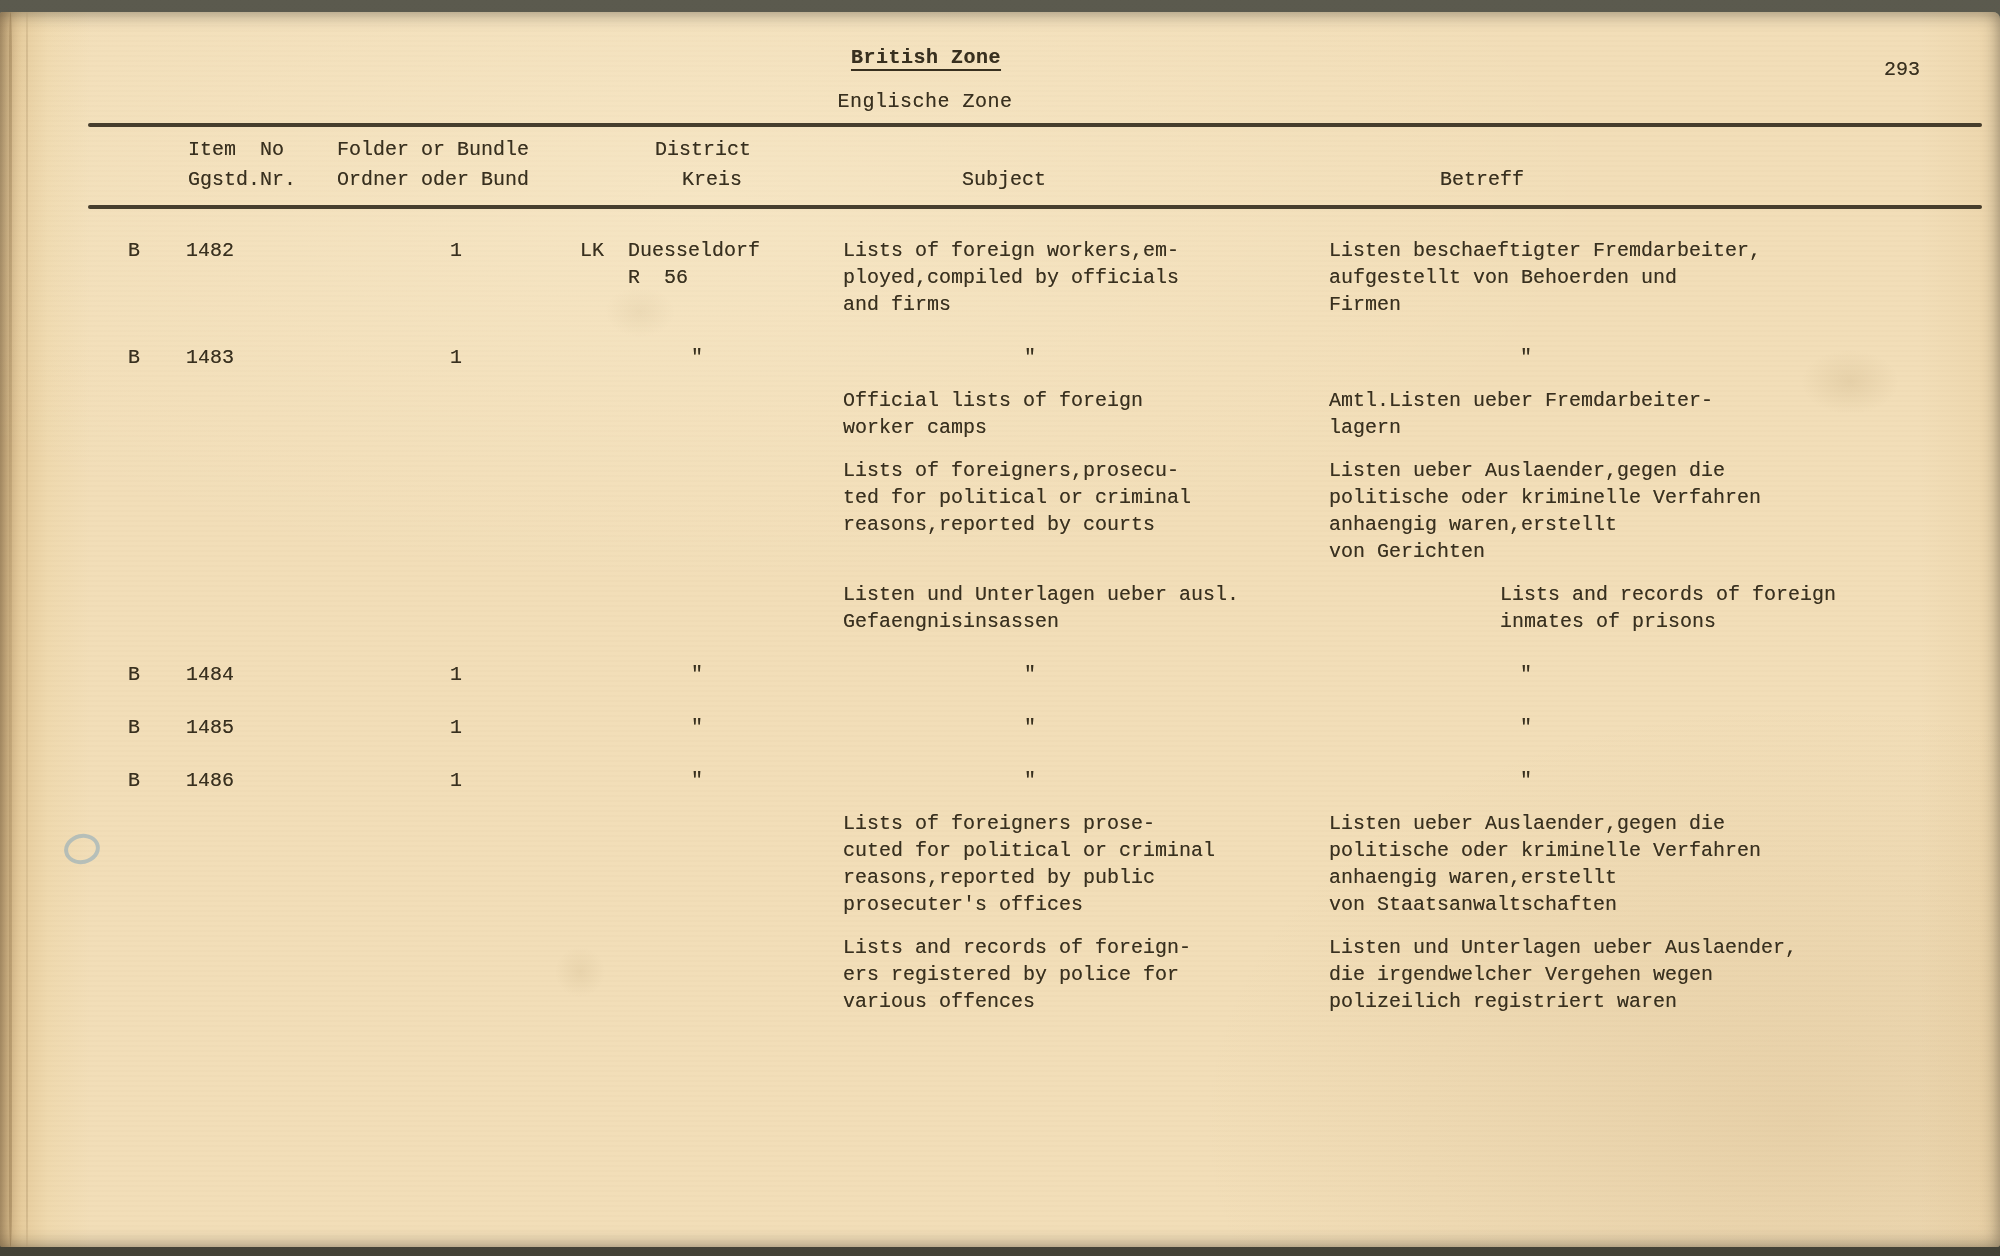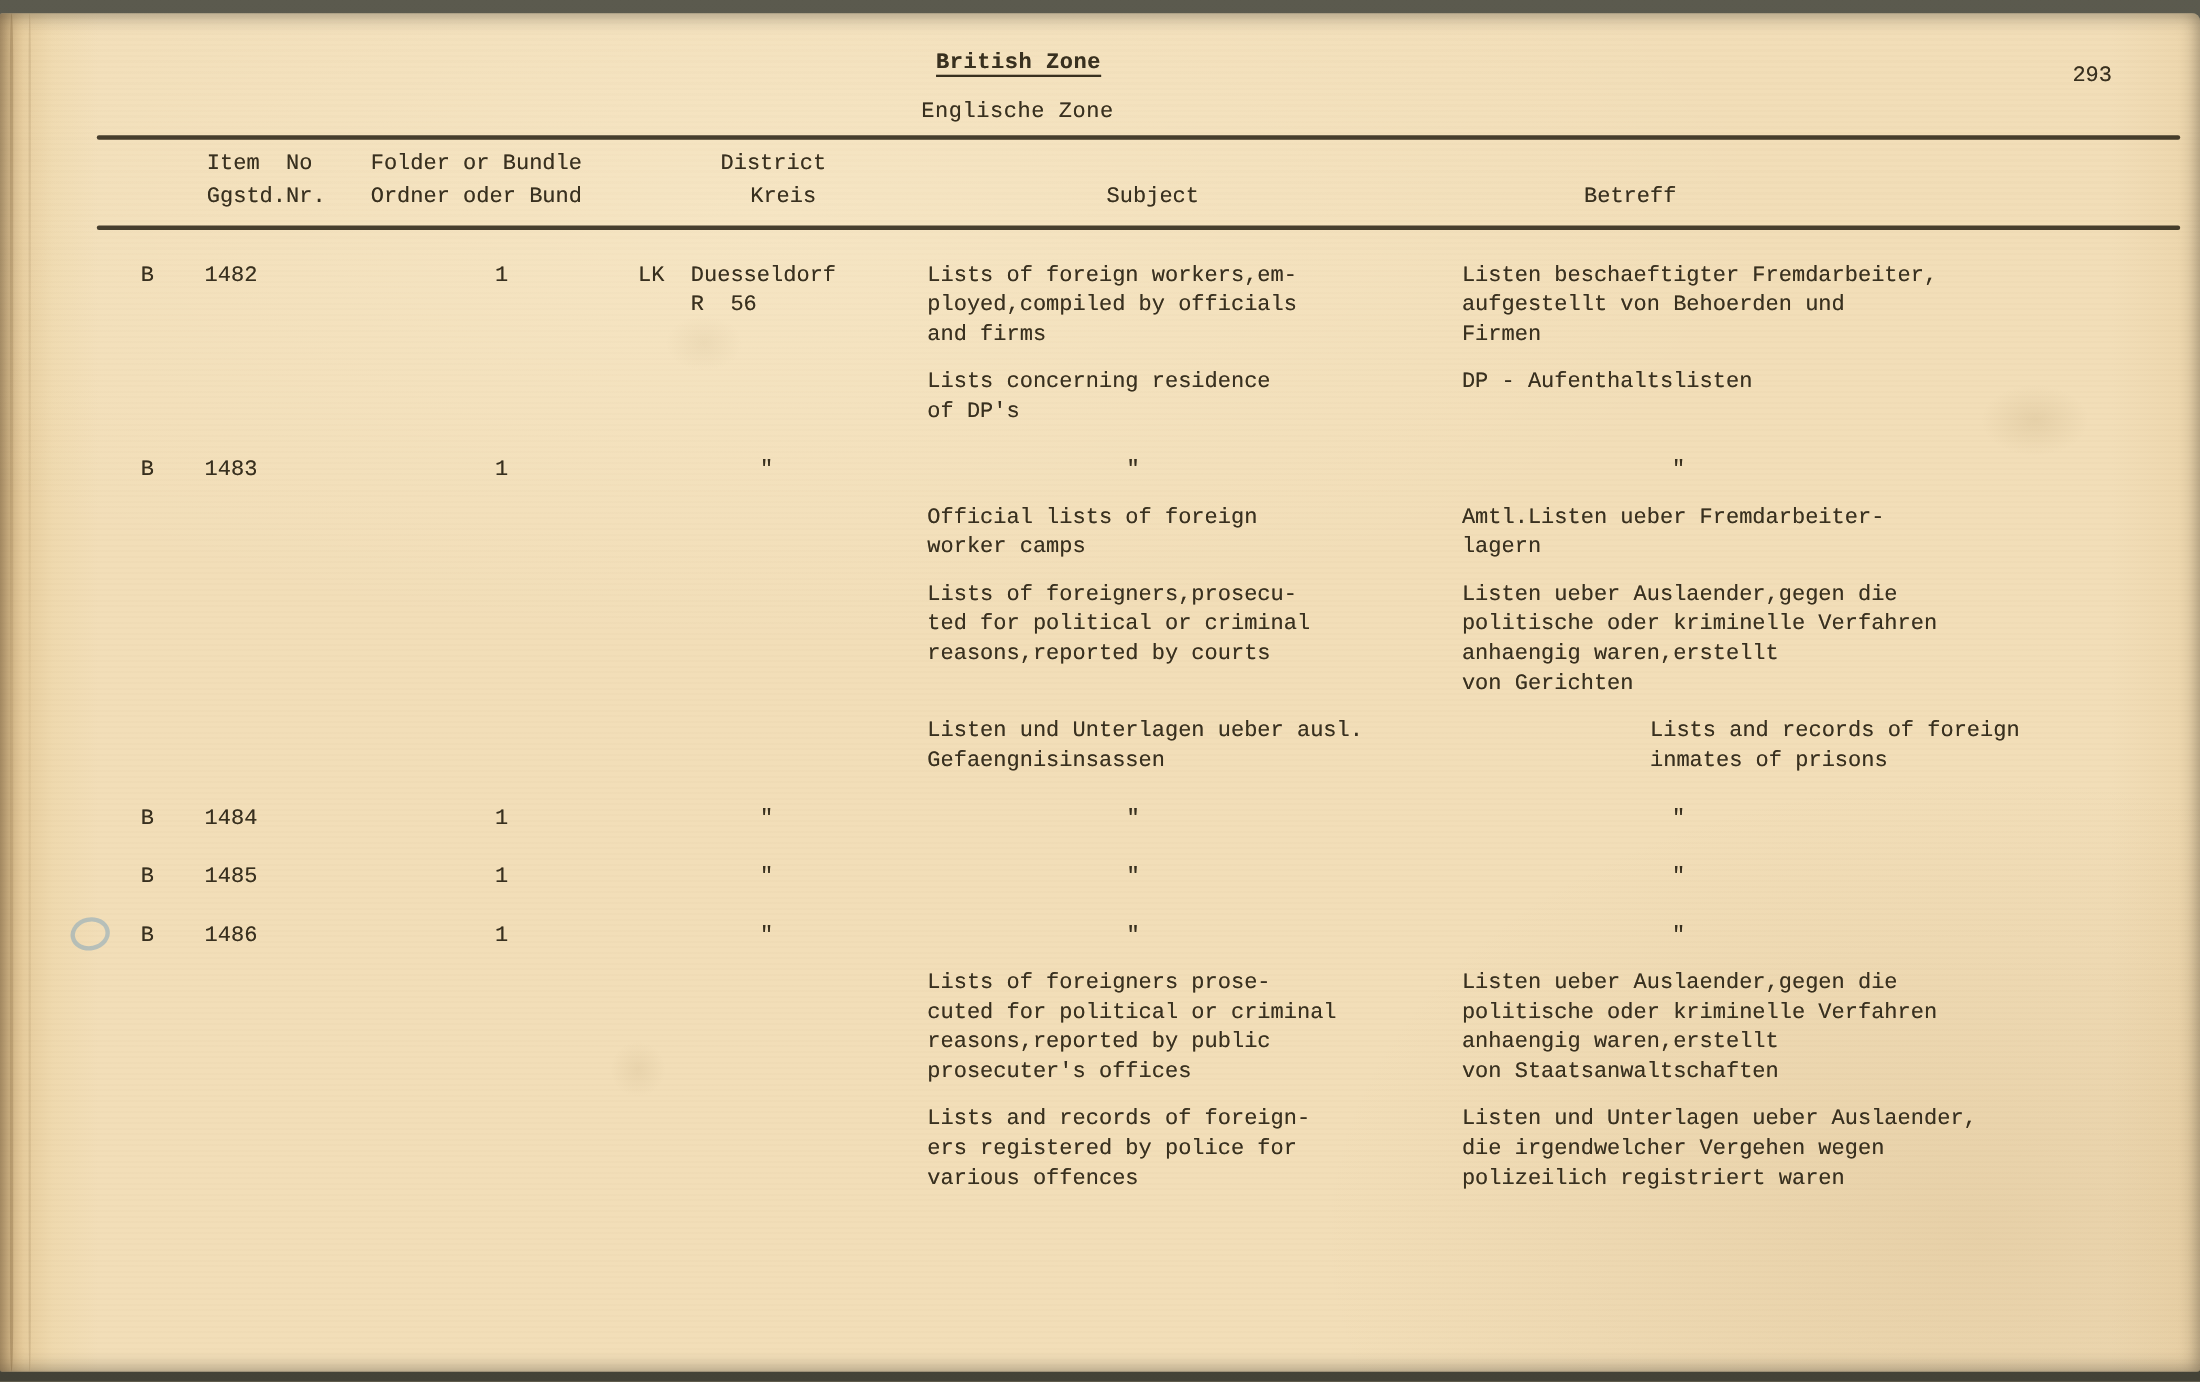--- a/index.html
+++ b/index.html
@@ -52,21 +52,21 @@
   .rule { position: absolute; left: 88px; right: 18px; height: 4px; background: #2e2719; border-radius: 2px; opacity: .88; }
   .rule-1 { top: 111px; }
   .rule-2 { top: 193px; }
   .hdr { position: absolute; white-space: pre; font-size: 20px; line-height: 27px; }
   .h-item-1    { left: 188px;  top: 124px; }
   .h-item-2    { left: 188px;  top: 154px; }
   .h-folder-1  { left: 337px;  top: 124px; }
   .h-folder-2  { left: 337px;  top: 154px; text-align: center; }
   .h-district-1{ left: 655px;  top: 124px; }
   .h-district-2{ left: 682px;  top: 154px; }
-  .h-subject   { left: 1006px; top: 154px; }
+  .h-subject   { left: 962px; top: 154px; }
   .h-betreff   { left: 1440px; top: 154px; }
   .t-body { position: absolute; top: 215px; left: 128px; right: 14px; font-size: 20px; line-height: 27px; }
   .row { display: flex; align-items: flex-start; margin-top: 10px; }
   .cell { flex: none; white-space: pre-line; }
   .pre  { white-space: pre; }
   .c-b        { width: 58px; }
   .c-item     { width: 264px; }
   .c-folder   { width: 130px; }
   .c-district { width: 263px; }
   .entries    { flex: 1 1 auto; display: flex; flex-direction: column; }
@@ -115,25 +115,20 @@
     R  56</div>
         <div class="entries">
           <div class="entry">
             <div class="cell c-subject">Lists of foreign workers,em-
 ployed,compiled by officials
 and firms</div>
             <div class="cell c-betreff">Listen beschaeftigter Fremdarbeiter,
 aufgestellt von Behoerden und
 Firmen</div>
           </div>
-          <div class="entry">
-            <div class="cell c-subject">Lists concerning residence
-of DP's</div>
-            <div class="cell c-betreff">DP - Aufenthaltslisten</div>
-          </div>
         </div>
       </div>
 
       <div class="row">
         <div class="cell c-b">B</div>
         <div class="cell c-item">1483</div>
         <div class="cell c-folder">1</div>
         <div class="cell c-district pre ditto-d">"</div>
         <div class="entries">
           <div class="entry">

